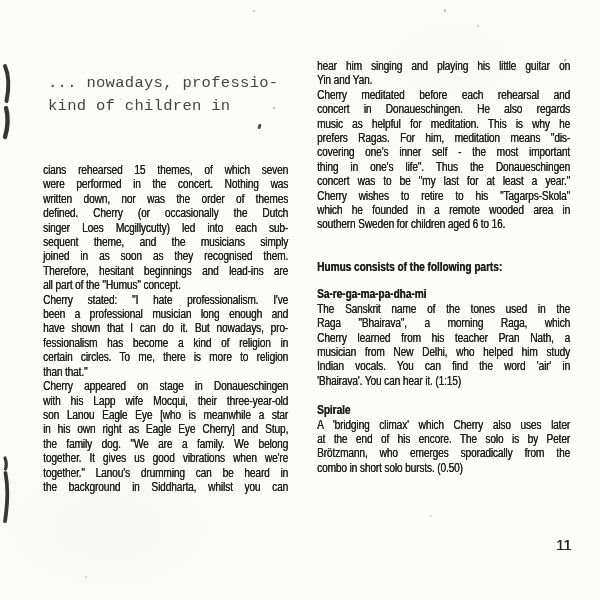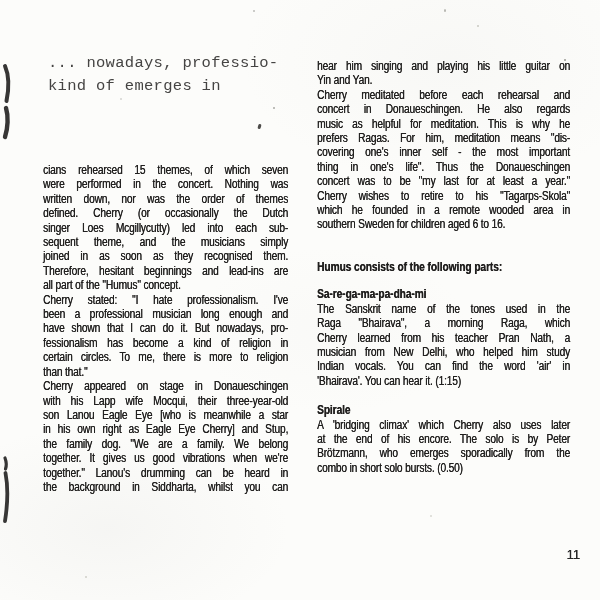--- a/index.html
+++ b/index.html
@@ -9,21 +9,21 @@
     background:#fcfcfa;
     background-image:
       radial-gradient(ellipse 260px 150px at 18% 88%, rgba(190,190,185,0.10), rgba(0,0,0,0) 70%),
       radial-gradient(ellipse 300px 180px at 75% 10%, rgba(200,200,195,0.08), rgba(0,0,0,0) 70%),
       radial-gradient(ellipse 200px 120px at 55% 55%, rgba(210,210,205,0.06), rgba(0,0,0,0) 70%);
     font-family:"Liberation Sans", sans-serif;
   }
 
   
   #pull-quote{
-    position:absolute;left:48px;top:52px;width:250px;
+    position:absolute;left:48px;top:72px;width:250px;
     font-family:"Liberation Mono", monospace;
     font-size:15.5px;line-height:22.6px;letter-spacing:0.3px;
     color:#454443;
   }
   .qline{white-space:nowrap;}
 
   
   .col{
     position:absolute;
     font-size:12.5px;line-height:14.4px;letter-spacing:-0.2px;
@@ -39,23 +39,22 @@
   .line{text-align:justify;text-align-last:justify;}
   .line-last{text-align-last:left;}
   .heading{font-weight:bold;letter-spacing:-0.1px;text-align:left;}
 
   #right-col .block:nth-child(3){margin-top:28px;} 
   #right-col .block:nth-child(4){margin-top:13px;} 
   #right-col .block:nth-child(6){margin-top:15px;} 
 
   #page-number{
     position:absolute;left:556px;top:536px;width:24px;
-    text-align:right;font-size:13px;color:#262626;
+    text-align:left;font-size:15px;color:#262626;
     text-shadow:0.25px 0 0 currentColor;
-    margin-top:11px;
   }
 
   
   #binding-marks{position:absolute;left:0;top:0;}
   .speck{position:absolute;border-radius:50%;}
 </style>
 </head>
 <body>
 
 <div id="page">
@@ -75,21 +74,21 @@
   <div class="speck" style="left:564px;top:59px;width:2px;height:2px;background:#9a9a95;"></div>
   <div class="speck" style="left:273px;top:107px;width:2px;height:2px;background:#aaaaa5;"></div>
   <div class="speck" style="left:258px;top:124px;width:3px;height:5px;background:#4d4c4a;border-radius:2px;transform:rotate(18deg);"></div>
   <div class="speck" style="left:120px;top:98px;width:2px;height:2px;background:#d5d5d0;"></div>
   <div class="speck" style="left:350px;top:268px;width:2px;height:2px;background:#d8d8d2;"></div>
   <div class="speck" style="left:430px;top:515px;width:2px;height:2px;background:#d8d8d2;"></div>
   <div class="speck" style="left:85px;top:576px;width:2px;height:2px;background:#cfcfc9;"></div>
 
   <div id="pull-quote">
       <div class="qline">... nowadays, professio-</div>
-      <div class="qline">kind of emerges in</div>
+      <div class="qline">kind of children in</div>
     </div>
 
   <div id="left-col" class="col">
       <div class="block para">
         <div class="line">cians rehearsed 15 themes, of which seven</div>
         <div class="line">were performed in the concert. Nothing was</div>
         <div class="line">written down, nor was the order of themes</div>
         <div class="line">defined. Cherry (or occasionally the Dutch</div>
         <div class="line">singer Loes Mcgillycutty) led into each sub-</div>
         <div class="line">sequent theme, and the musicians simply</div>

